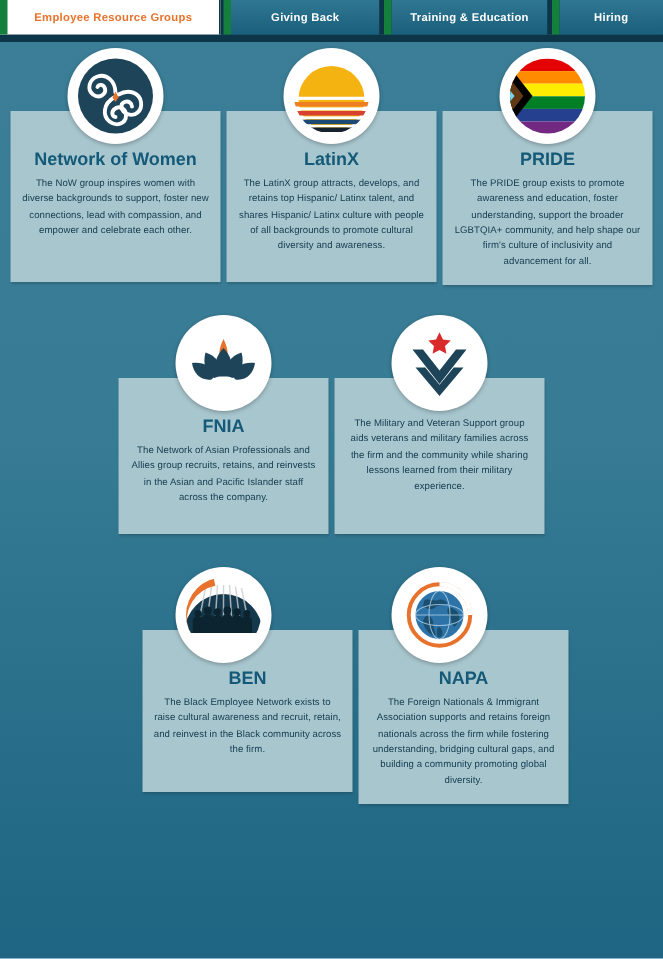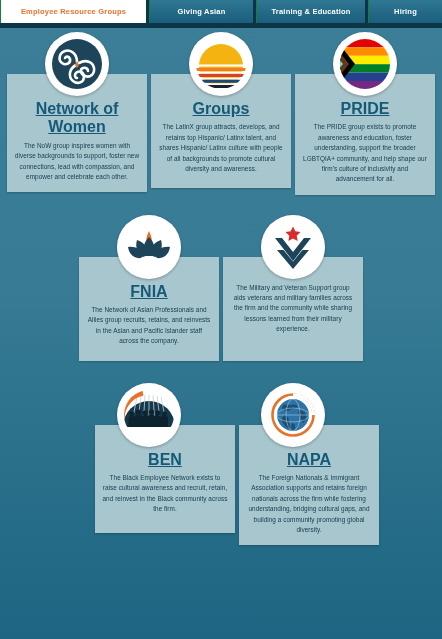--- a/index.html
+++ b/index.html
@@ -26,21 +26,21 @@
     align-items: stretch;
   }
   .tab {
     flex: 0 0 auto;
     display: flex;
     align-items: center;
     justify-content: center;
     font-size: 7.5px;
     font-weight: bold;
     letter-spacing: .2px;
-    border-left: 1px solid #15803d;
+    border-left: 5px solid #15803d;
     border-right: 1px solid #0d3548;
     cursor: pointer;
     white-space: nowrap;
     padding: 0 6px;
   }
   .tab.active {
     background: #ffffff;
     color: #e8722c;
     width: 147px;
   }
@@ -104,45 +104,44 @@
     box-shadow: 0 1px 2px rgba(0,0,0,.22);
     position: relative;
     z-index: 1;
   }
   .card.tall { min-height: 114px; }
   .card.tall2 { min-height: 104px; }
   .card.tall3 { min-height: 108px; margin-left: 32px; }
 
   .card-title {
     color: #145a78;
-    font-size: 16px;
+    font-size: 12px;
     font-weight: bold;
     margin-bottom: 4px;
     line-height: 1.15;
-    text-decoration: underline;
   }
   .card-body {
     color: #123b4e;
     font-size: 6.4px;
     line-height: 1.62;
     letter-spacing: .05px;
   }
 
   .row.r2 { margin-top: 20px; }
   .row.r3 { margin-top: 22px; }
 </style>
 </head>
 <body>
 
 <div class="tabbar">
   <div class="tab active">
     <span>Employee Resource Groups</span>
   </div>
   <div class="tab idle t2">
-    <span>Giving Asian</span>
+    <span>Giving Back</span>
   </div>
   <div class="tab idle t3">
     <span>Training &amp; Education</span>
   </div>
   <div class="tab idle t4">
     <span>Hiring</span>
   </div>
 </div>
 <div class="tabbar-underline"></div>
 
@@ -184,21 +183,21 @@
             <rect x="4" y="39.6" width="56" height="2.0" fill="#ffffff"></rect>
             <rect x="4" y="42.0" width="56" height="3.0" fill="#d8412f"></rect>
             <rect x="4" y="45.6" width="56" height="1.8" fill="#ffffff"></rect>
             <rect x="4" y="47.8" width="56" height="3.0" fill="#1d4a74"></rect>
             <rect x="4" y="51.3" width="56" height="1.6" fill="#ffffff"></rect>
             <rect x="4" y="53.0" width="56" height="3.0" fill="#16232e"></rect>
           </g>
         </svg>
       </div>
       <div class="card tall">
-        <div class="card-title">Groups</div>
+        <div class="card-title">LatinX</div>
         <div class="card-body">The LatinX group attracts, develops, and retains top Hispanic/ Latinx talent, and shares Hispanic/ Latinx culture with people of all backgrounds to promote cultural diversity and awareness.</div>
       </div>
     </div>
 
     <div class="group">
       <div class="badge">
         <svg width="64" height="64" viewBox="0 0 64 64">
           <defs>
             <clipPath id="clipPr">
                 <circle cx="32" cy="32" r="25"></circle>

